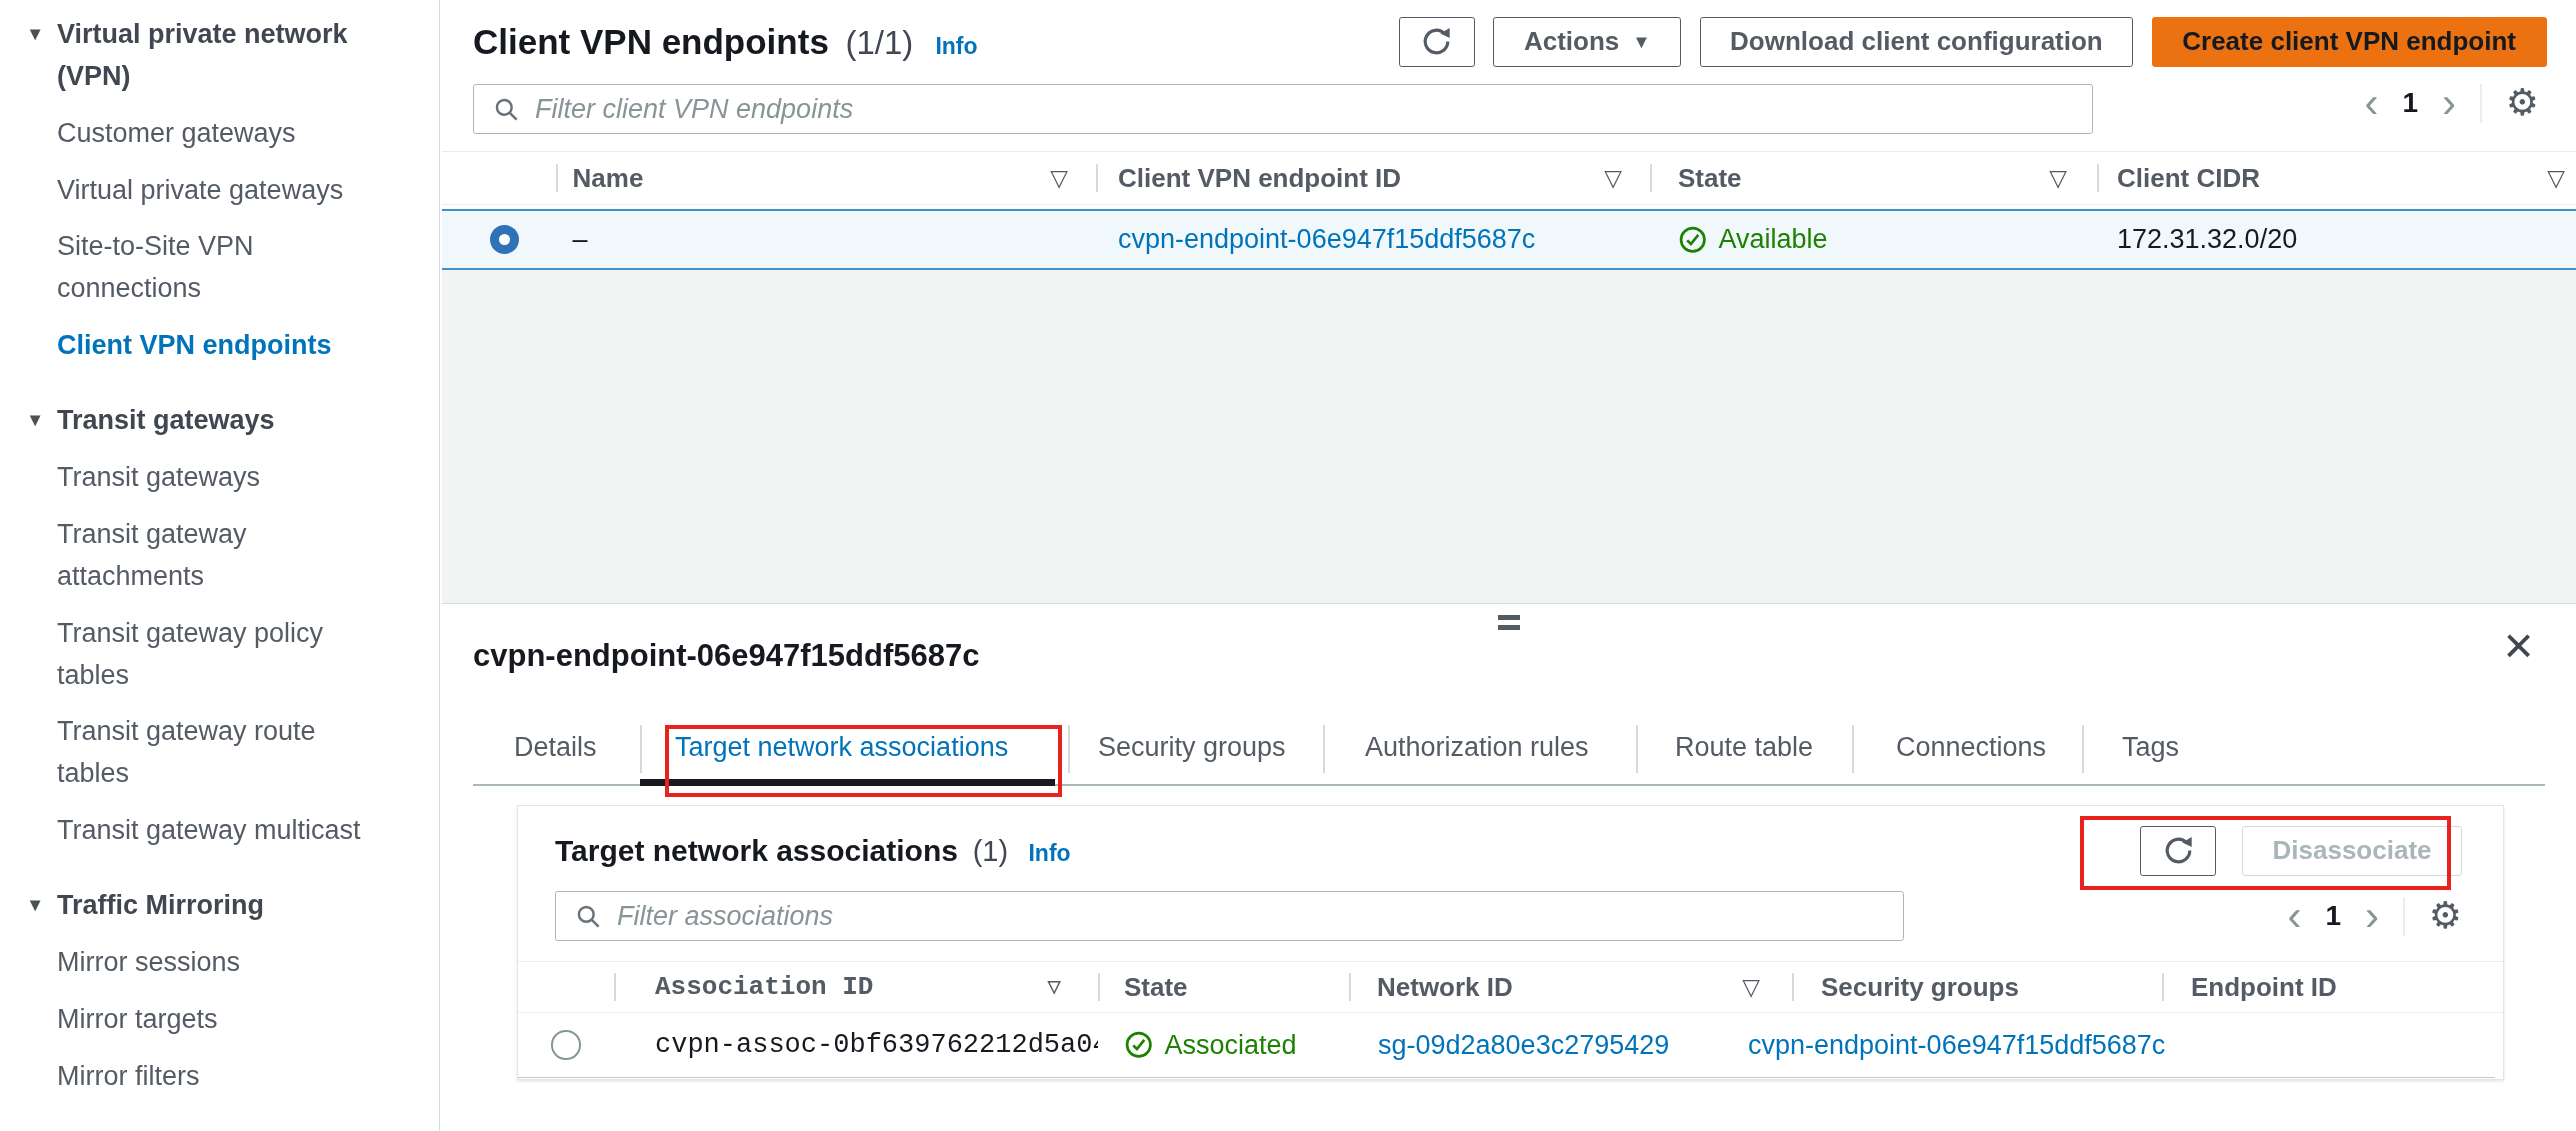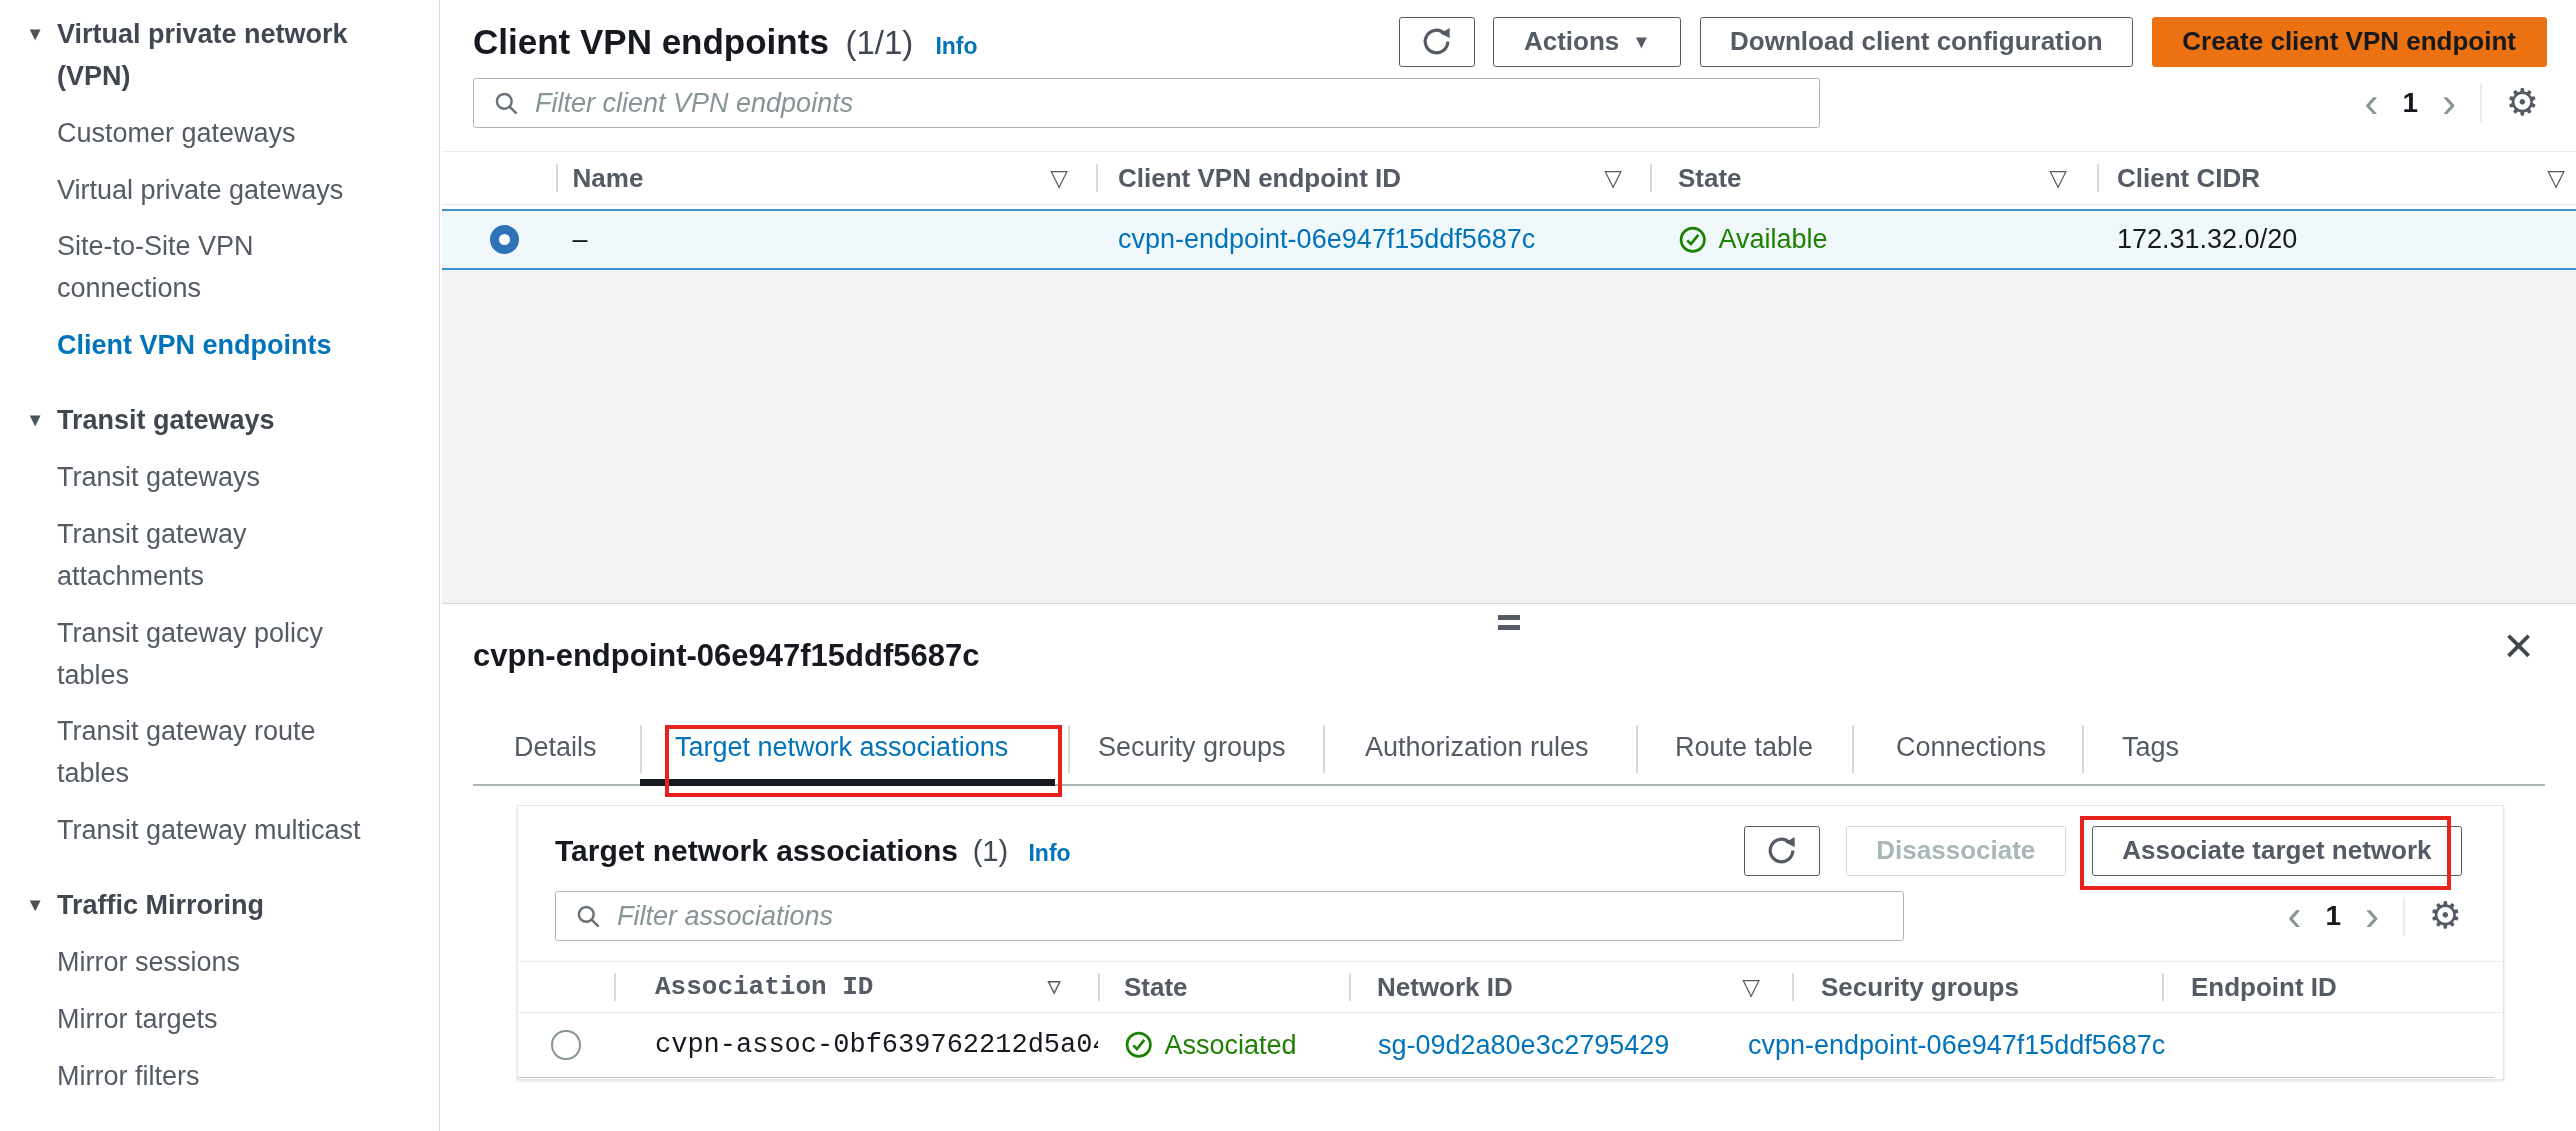--- a/index.html
+++ b/index.html
@@ -182,21 +182,21 @@
         </button>
         <button class="btn">
           <span>Actions</span>
           <span class="caret">▼</span>
         </button>
         <button class="btn">Download client configuration</button>
         <button class="btn primary">Create client VPN endpoint</button>
       </div>
     </div>
 
-    <div class="filter-wrap" style="left:31px;top:78px;width:1347px;">
+    <div class="filter-wrap" style="left:31px;top:84px;width:1620px;">
       <svg width="29.5" height="29.5" viewBox="0 0 24 24">
         <circle cx="10" cy="10" r="6" fill="none" stroke="#687078" stroke-width="2"></circle>
         <line x1="14.5" y1="14.5" x2="20" y2="20" stroke="#687078" stroke-width="2"></line>
       </svg>
       <input class="filter-input" type="text" placeholder="Filter client VPN endpoints" style="">
     </div>
     <div class="pager" style="right:37px;top:78px;">
       <span class="chev">‹</span>
       <span class="page-num">1</span>
       <span class="chev">›</span>
@@ -288,21 +288,20 @@
             <a class="info-link">Info</a>
           </div>
           <div class="card-btns">
             <button class="btn icon-only">
               <svg width="33" height="33" viewBox="0 0 24 24">
                 <path d="M20.2 12a8.2 8.2 0 1 1-2.4-5.8" fill="none" stroke="#545b64" stroke-width="2.3"></path>
                 <polygon points="21.6,2.2 21.6,9.4 14.8,6.2" fill="#545b64"></polygon>
               </svg>
             </button>
             <button class="btn disabled" aria-disabled="true">Disassociate</button>
-            <button class="btn">Associate target network</button>
           </div>
         </div>
 
         <div class="filter-wrap card-filter">
           <svg width="29.5" height="29.5" viewBox="0 0 24 24">
             <circle cx="10" cy="10" r="6" fill="none" stroke="#687078" stroke-width="2"></circle>
             <line x1="14.5" y1="14.5" x2="20" y2="20" stroke="#687078" stroke-width="2"></line>
           </svg>
           <input class="filter-input" type="text" placeholder="Filter associations" style="">
         </div>

